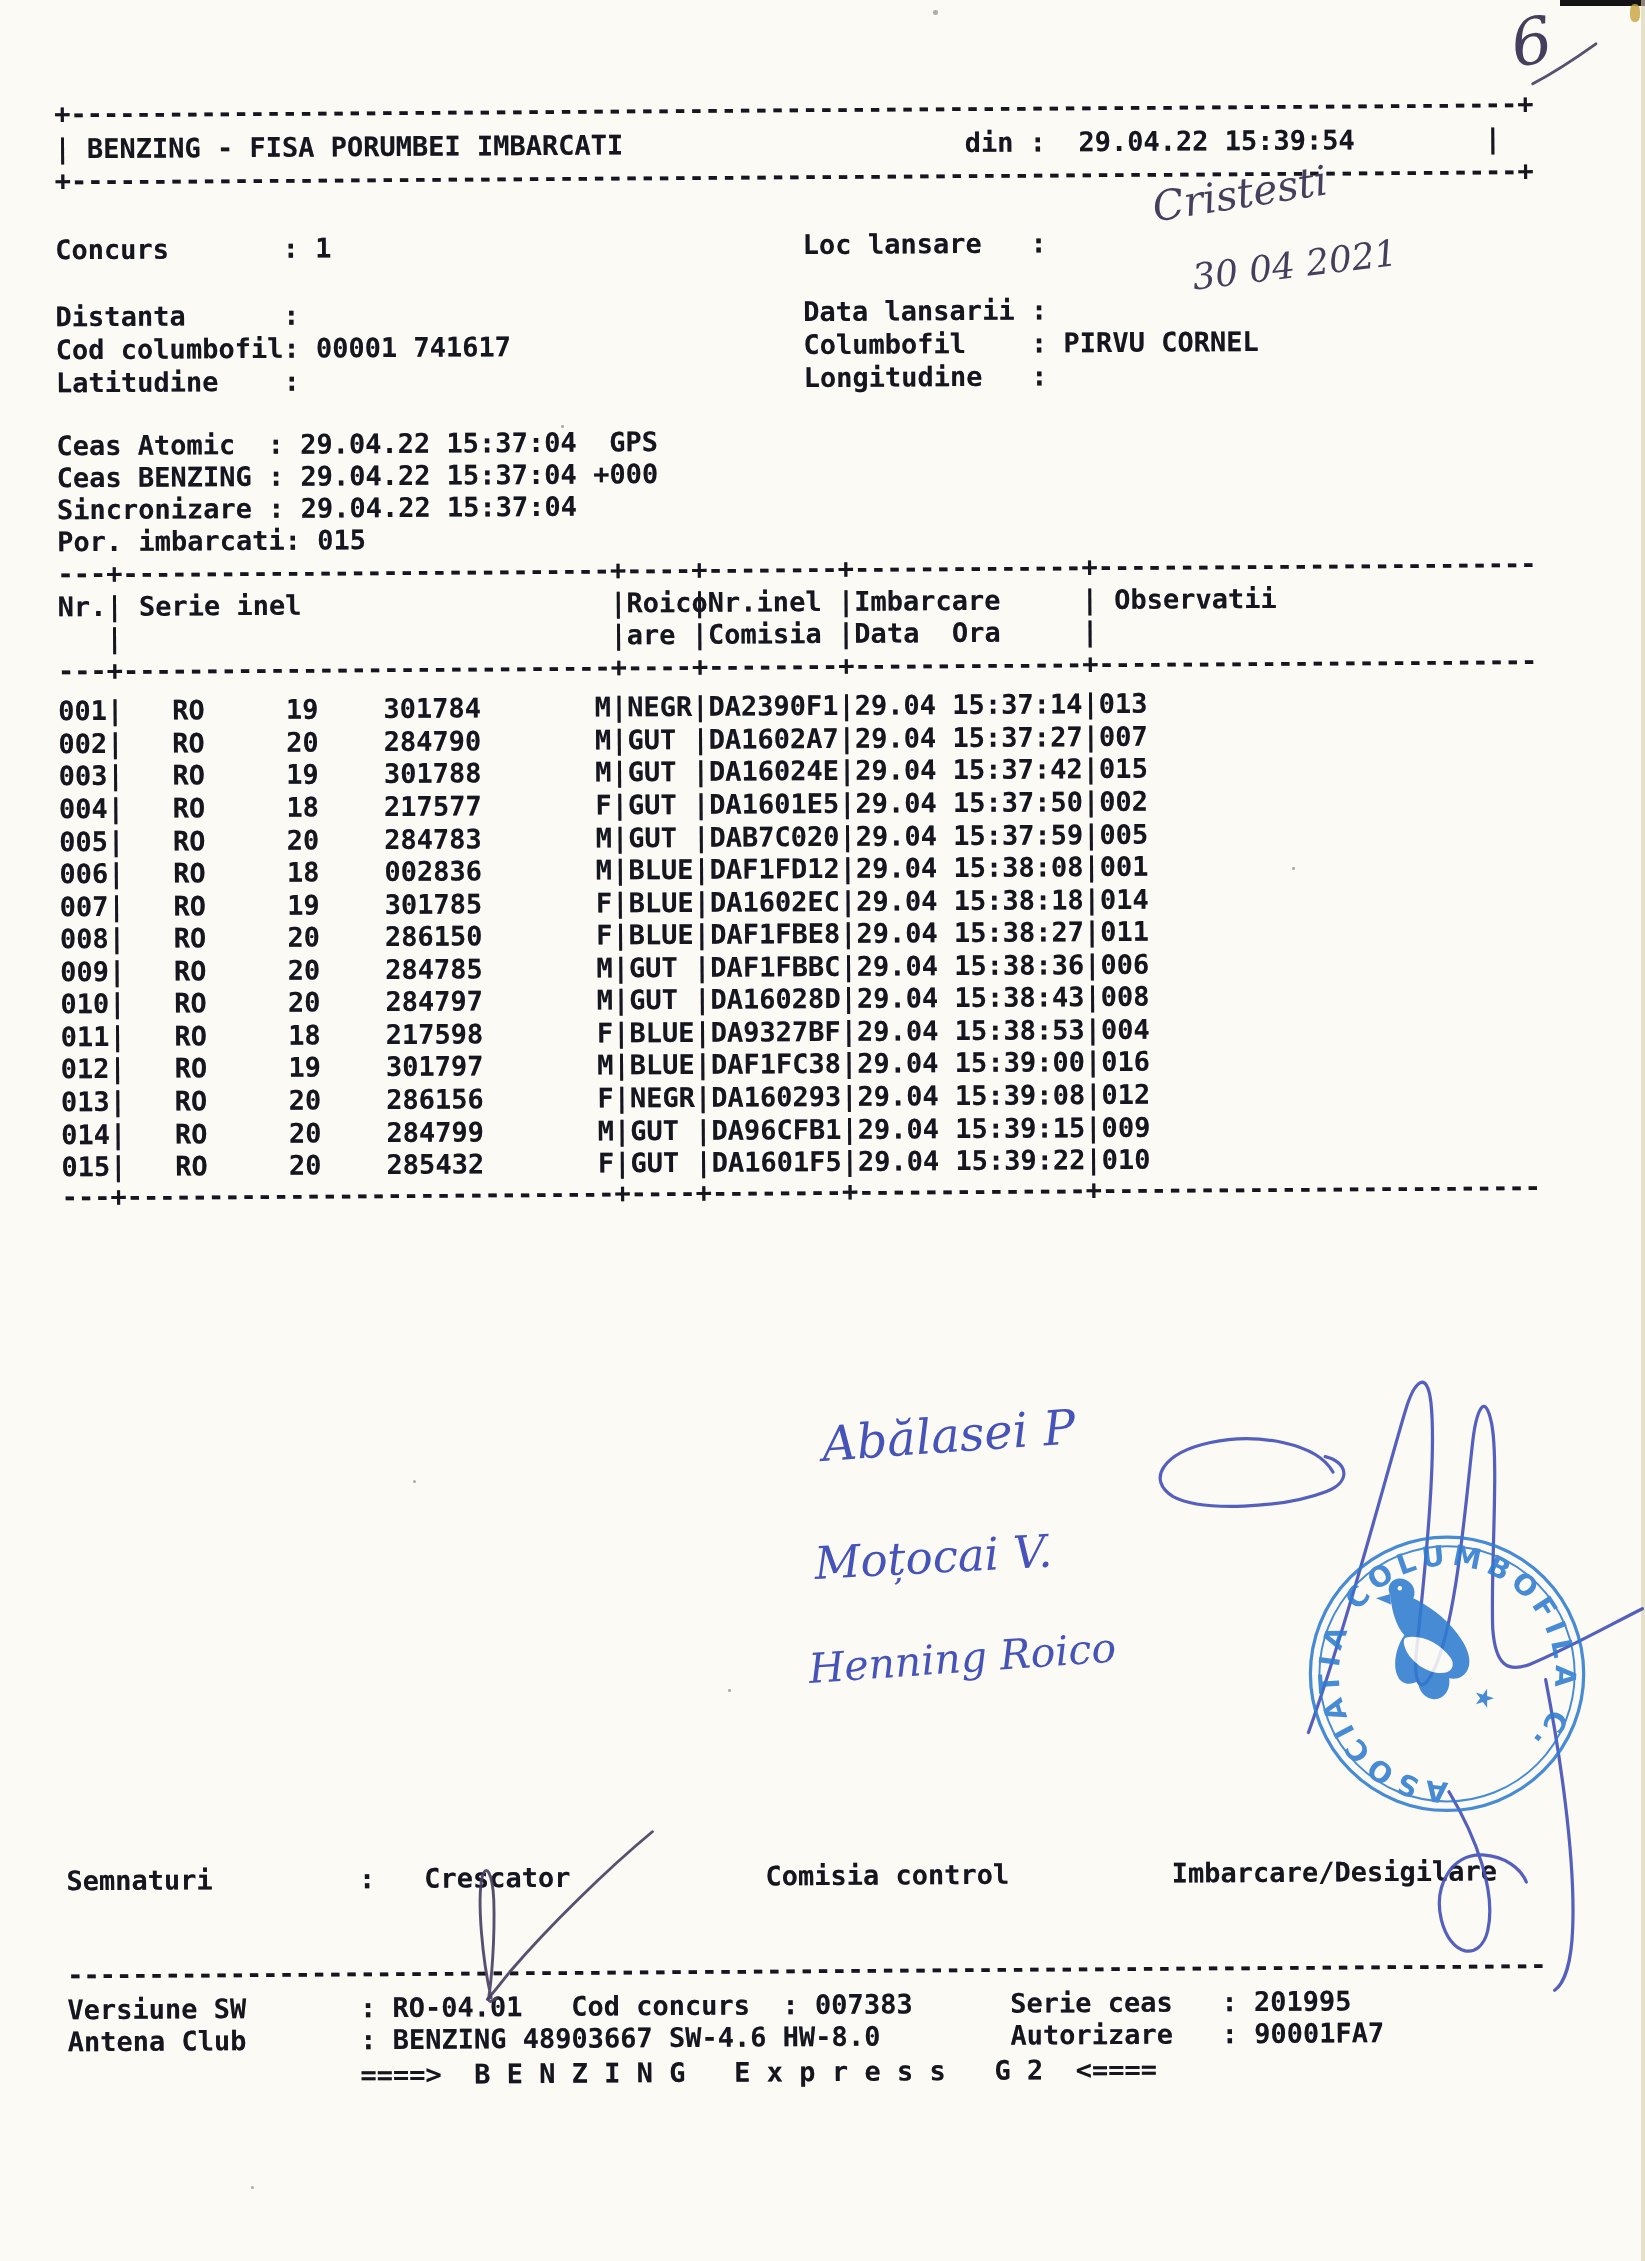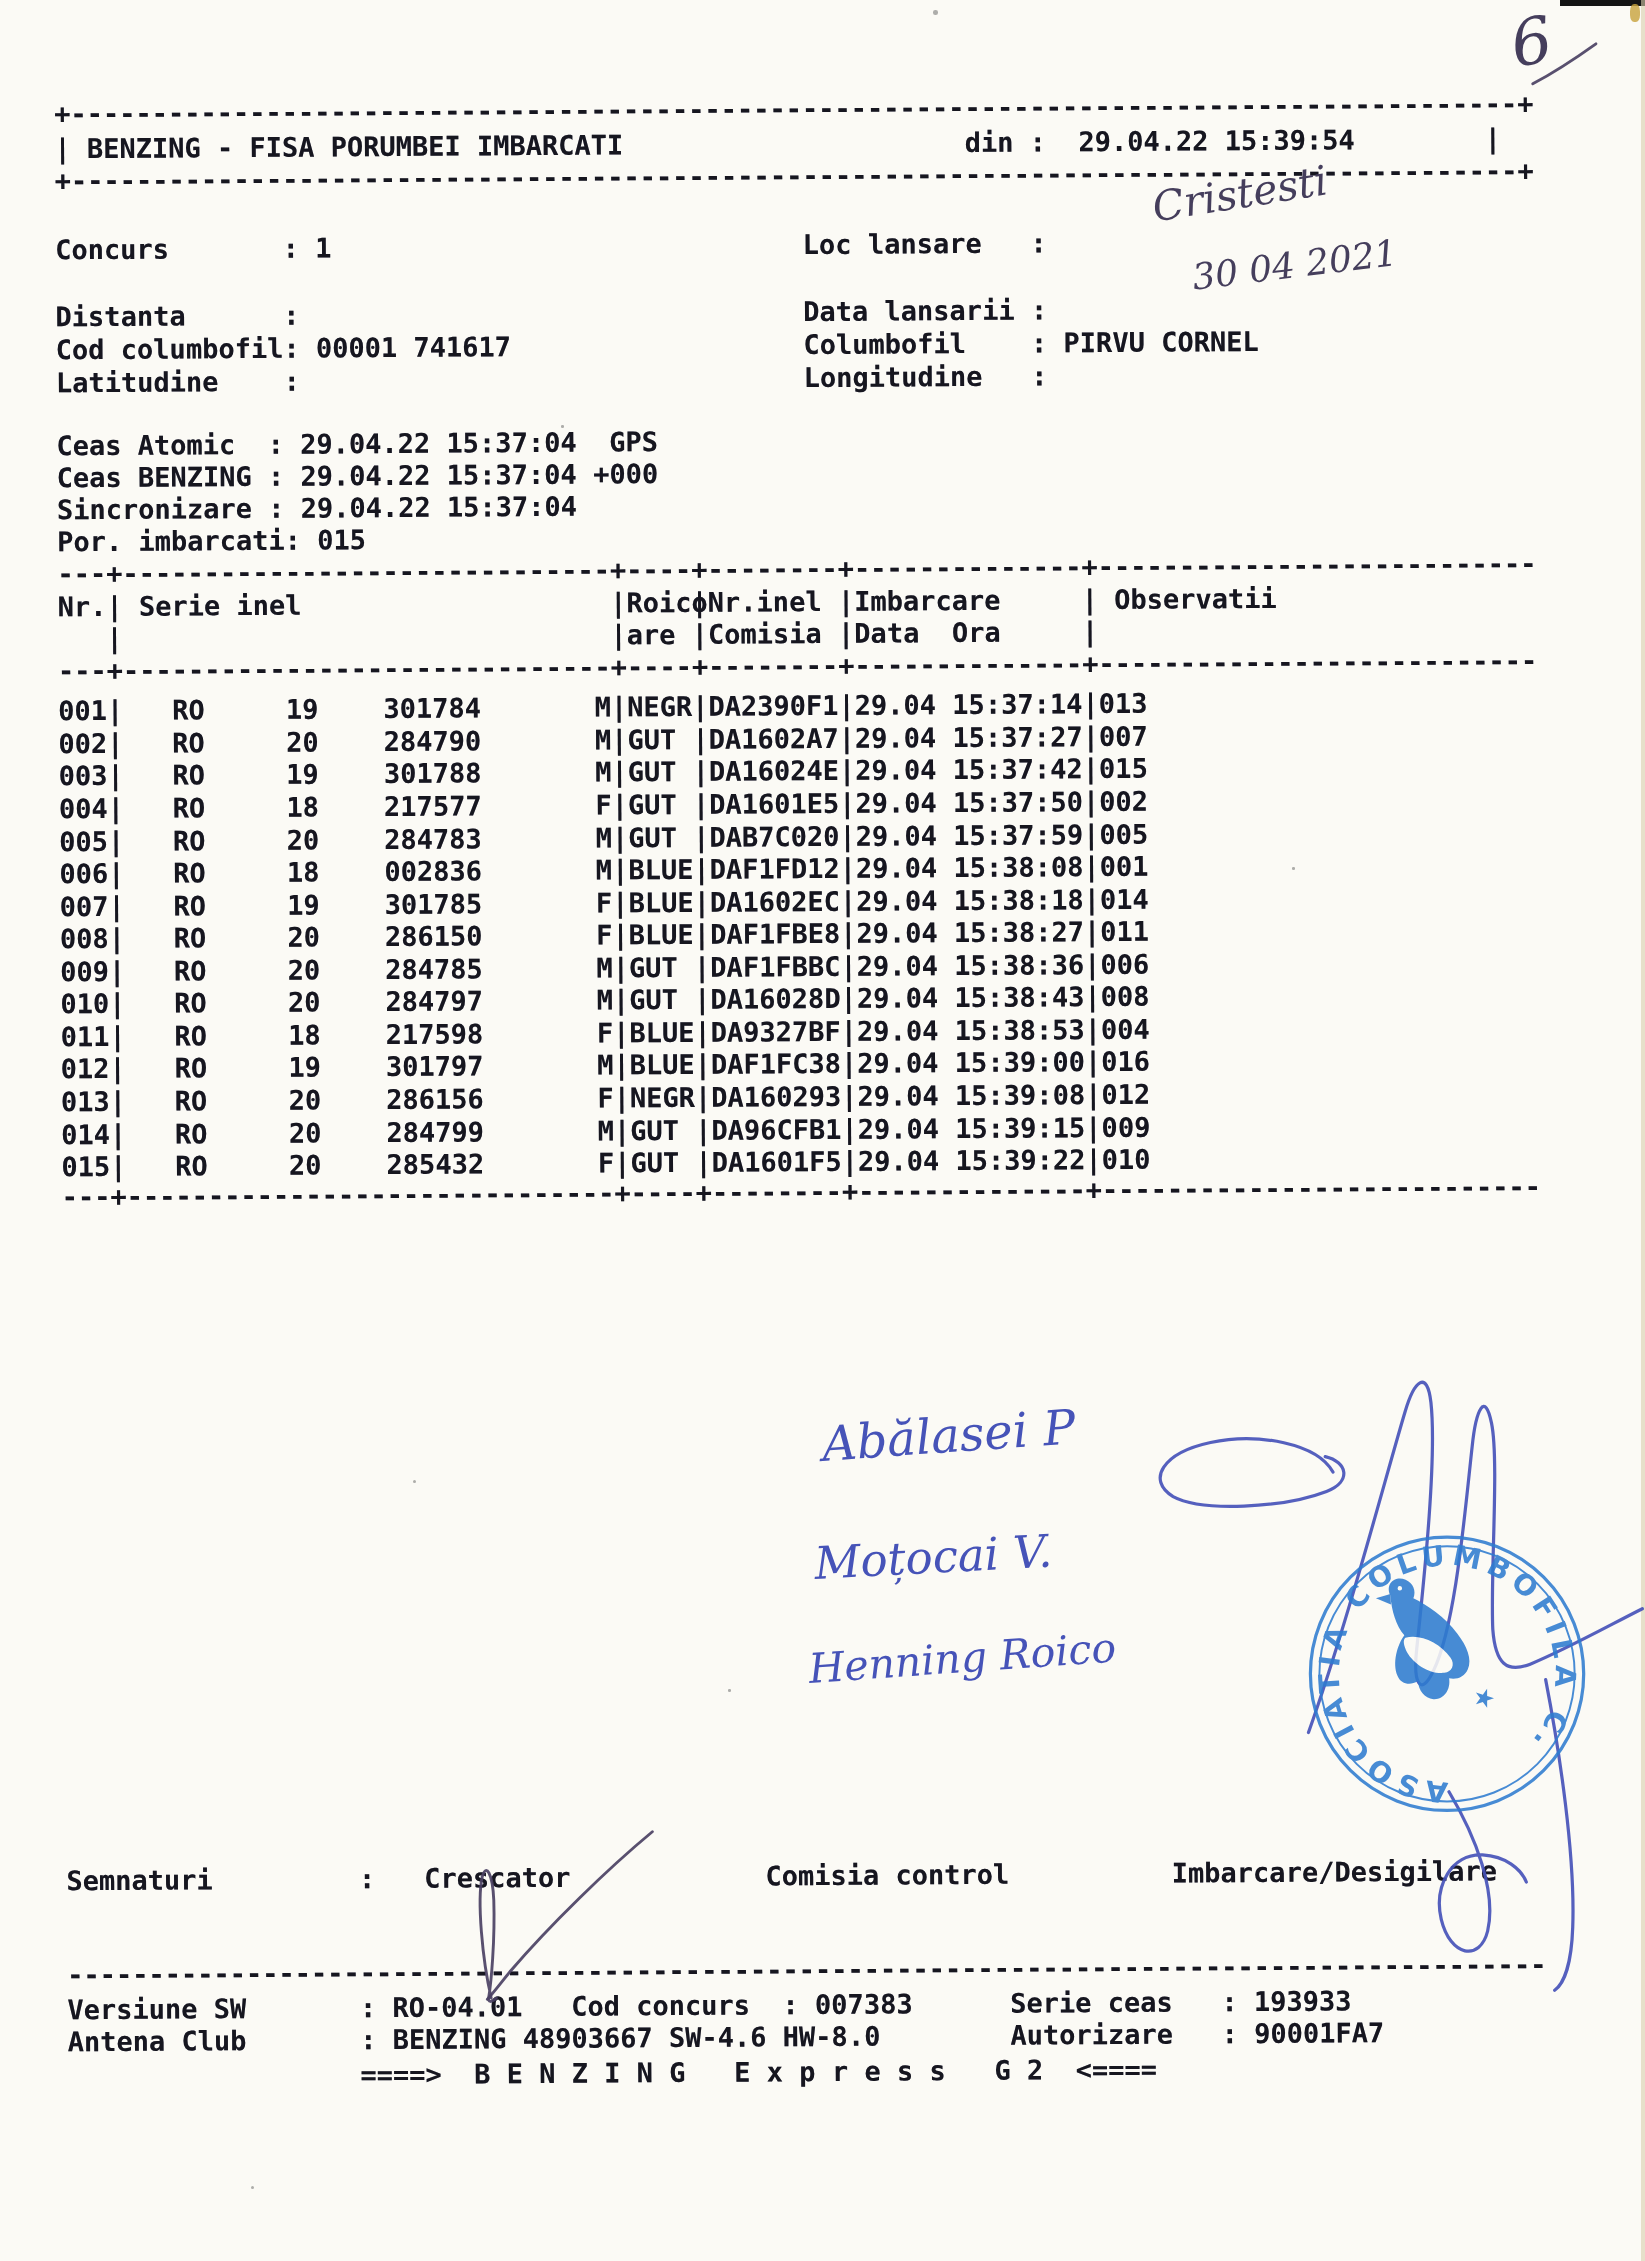--- a/index.html
+++ b/index.html
@@ -99,21 +99,21 @@
         <div class="line" style="top: 1114px;"><span class="c3">014</span><span>|</span><span class="c5 tr">RO</span><span class="c7 tr">20</span><span class="c10 tr">284799</span><span class="c8 tr">M</span><span>|</span><span class="c4">GUT</span><span>|</span><span class="c8">DA96CFB1</span><span>|</span><span class="c6">29.04</span><span class="c8">15:39:15</span><span>|</span><span class="c3">009</span></div>
         <div class="line" style="top: 1146px;"><span class="c3">015</span><span>|</span><span class="c5 tr">RO</span><span class="c7 tr">20</span><span class="c10 tr">285432</span><span class="c8 tr">F</span><span>|</span><span class="c4">GUT</span><span>|</span><span class="c8">DA1601F5</span><span>|</span><span class="c6">29.04</span><span class="c8">15:39:22</span><span>|</span><span class="c3">010</span></div>
       </div>
 
     <div class="line" style="top:1176px">---+------------------------------+----+--------+--------------+---------------------------</div>
 
     <div class="line" style="top:1860px"><span class="c18">Semnaturi</span><span class="c4">:</span><span class="c21">Crescator</span><span class="c25">Comisia control</span><span>Imbarcare/Desigilare</span></div>
 
     <div class="line" style="top:1954px">-------------------------------------------------------------------------------------------</div>
 
-    <div class="line" style="top:1989px"><span class="c18">Versiune SW</span><span class="c2">:</span><span class="c11">RO-04.01</span><span class="c13">Cod concurs</span><span class="c2">:</span><span class="c12">007383</span><span class="c13">Serie ceas</span><span class="c2">:</span><span>193933</span></div>
+    <div class="line" style="top:1989px"><span class="c18">Versiune SW</span><span class="c2">:</span><span class="c11">RO-04.01</span><span class="c13">Cod concurs</span><span class="c2">:</span><span class="c12">007383</span><span class="c13">Serie ceas</span><span class="c2">:</span><span>201995</span></div>
 
     <div class="line" style="top:2021px"><span class="c18">Antena Club</span><span class="c2">:</span><span class="c38">BENZING 48903667 SW-4.6 HW-8.0</span><span class="c13">Autorizare</span><span class="c2">:</span><span>90001FA7</span></div>
 
     <div class="line" style="top:2056px;left:calc(61px + 18ch)">====&gt;  B E N Z I N G   E x p r e s s   G 2  &lt;====</div>
 
   </div>
 
   <div class="hw pen" style="left:1505px;top:9px;font-size:64px;transform:rotate(-10deg)">6</div>
   <div class="hw pen" style="left:1149px;top:184px;font-size:41px;transform:rotate(-9deg)">Cristesti</div>
   <div class="hw pen" style="left:1190px;top:257px;font-size:36px;transform:rotate(-7deg)">30 04 2021</div>

